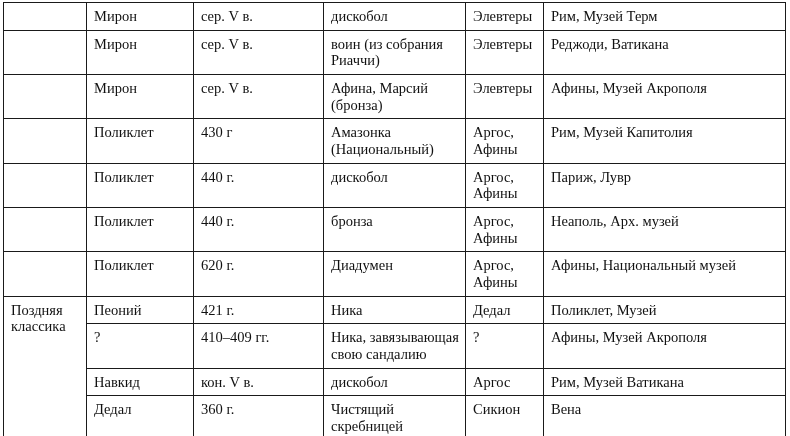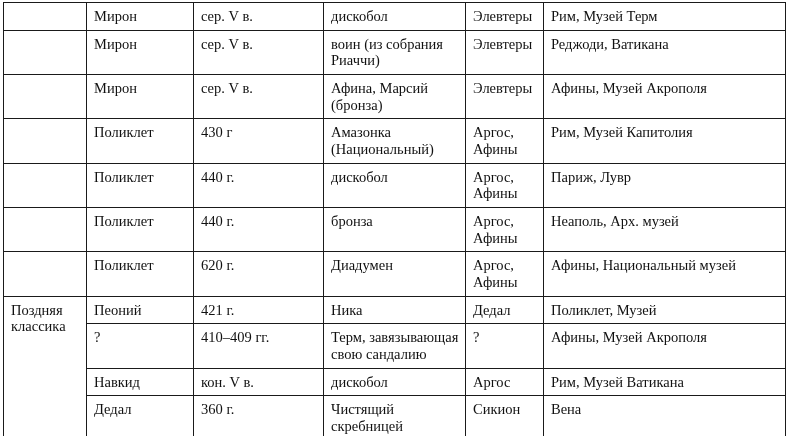--- a/index.html
+++ b/index.html
@@ -135,21 +135,21 @@
         <td>Пеоний</td>
         <td>421 г.</td>
         <td>Ника</td>
         <td>Дедал</td>
         <td>Поликлет, Музей</td>
       </tr>
 
       <tr>
         <td>?</td>
         <td>410–409 гг.</td>
-        <td>Терм, завязывающая свою сандалию</td>
+        <td>Ника, завязывающая свою сандалию</td>
         <td>?</td>
         <td>Афины, Музей Акрополя</td>
       </tr>
 
       <tr>
         <td>Навкид</td>
         <td>кон. V в.</td>
         <td>дискобол</td>
         <td>Аргос</td>
         <td>Рим, Музей Ватикана</td>

